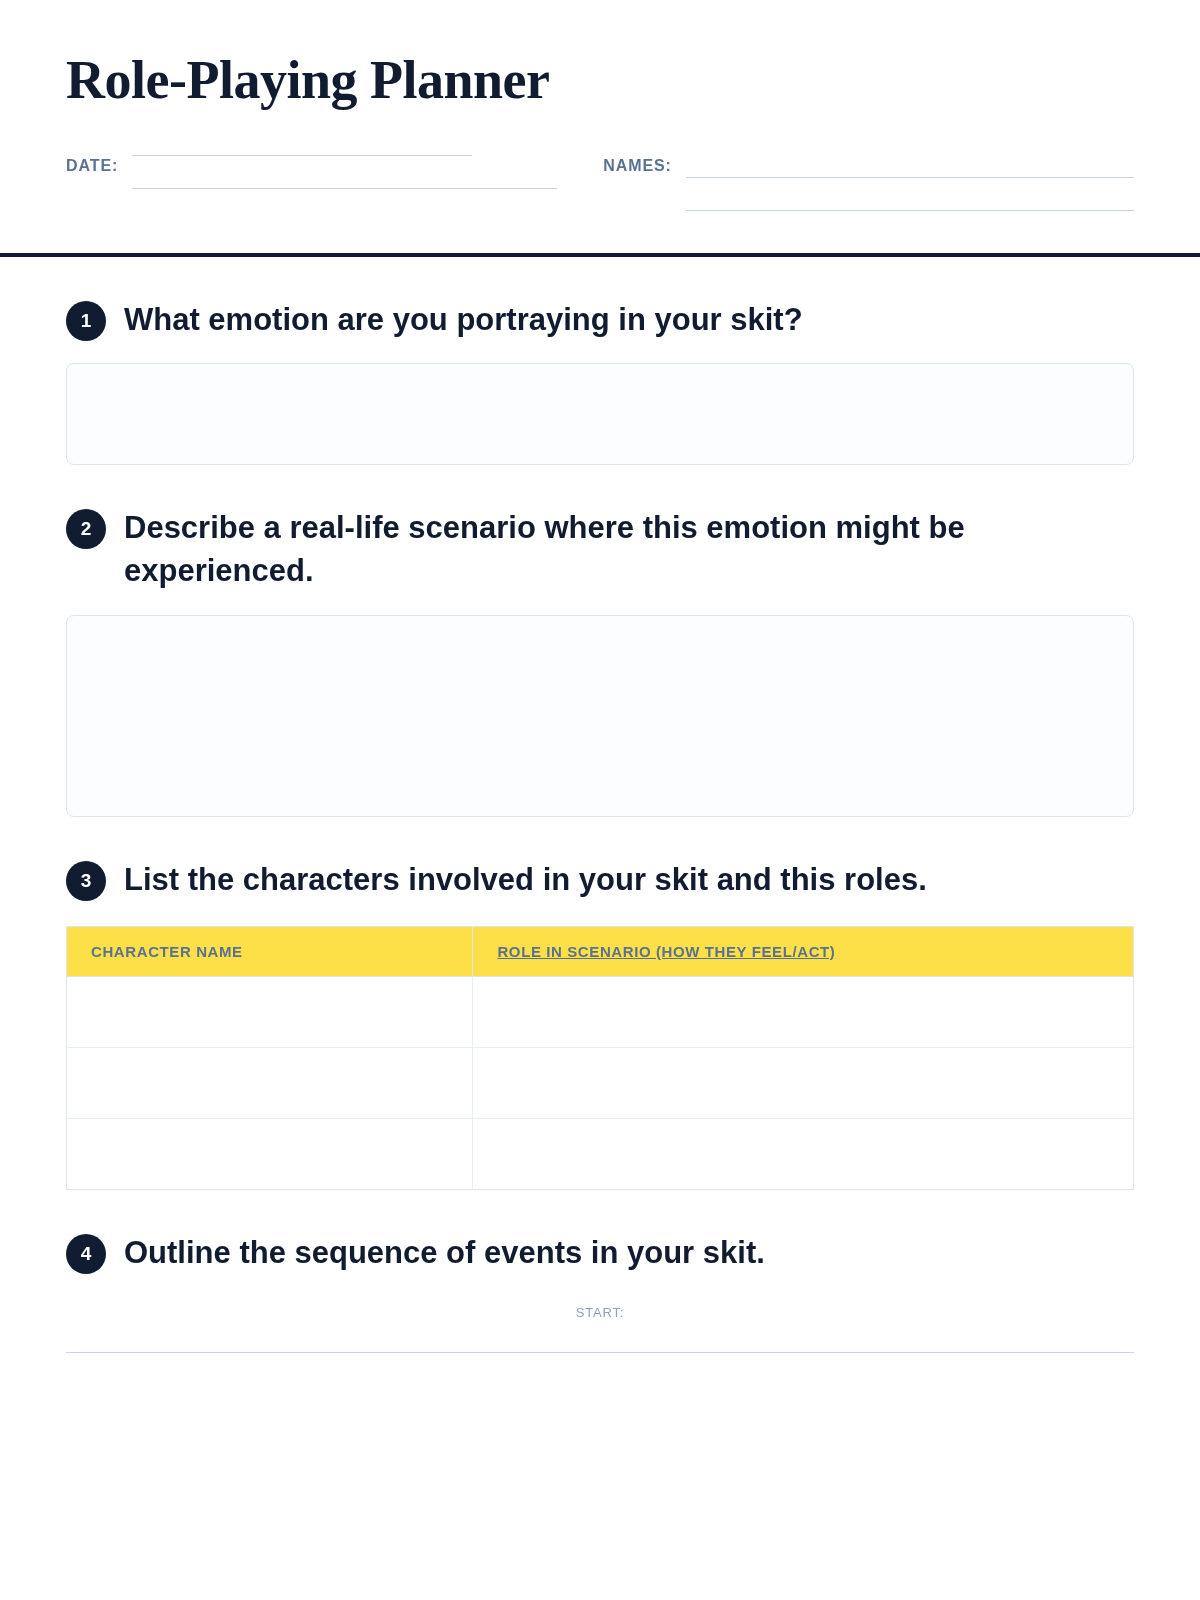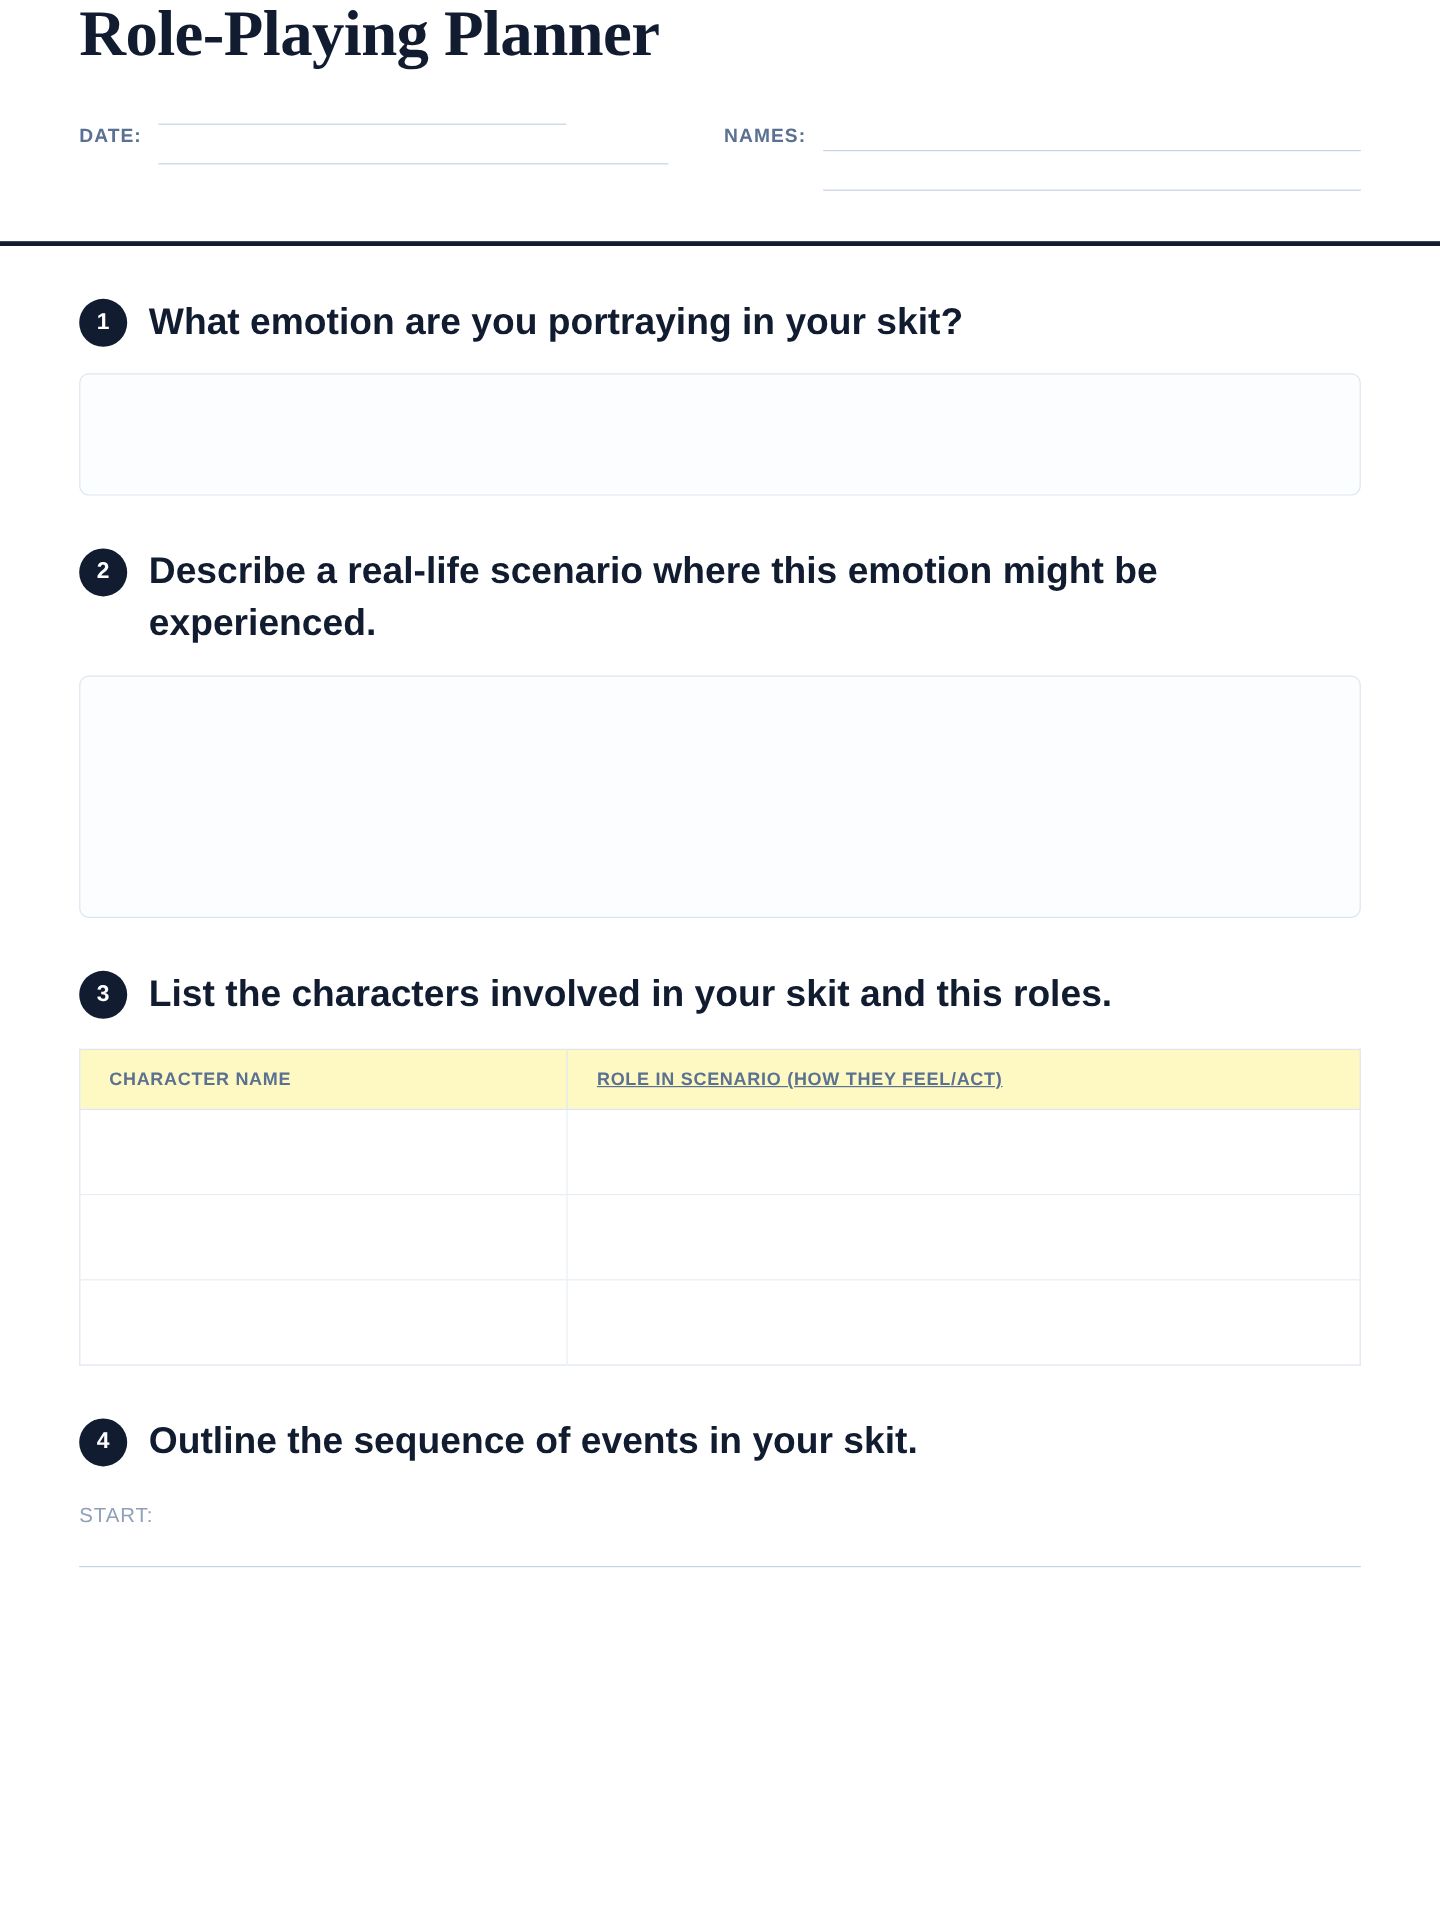--- a/index.html
+++ b/index.html
@@ -20,20 +20,21 @@
     height: 1600px;
     box-sizing: border-box;
     padding: 0 66px;
   }
 
   
   .header {
     display: flex;
     align-items: flex-start;
     justify-content: space-between;
+    padding-top: 52px;
   }
   .doc-title {
     font-family: "Liberation Serif", serif;
     font-weight: bold;
     font-size: 54px;
     line-height: 1.05;
     letter-spacing: -0.5px;
     color: #111c31;
     margin: 0;
     white-space: nowrap;
@@ -137,21 +138,21 @@
 
   
   .char-table {
     margin-top: 24px;
     width: 100%;
     border-collapse: collapse;
     border: 1px solid #dce5f0;
     table-layout: fixed;
   }
   .char-table th {
-    background: #fef9c3;
+    background: #fde047;
     text-align: left;
     font-size: 15px;
     font-weight: bold;
     letter-spacing: 0.6px;
     color: #5b7192;
     padding: 16px 24px;
     border-bottom: 1px solid #dce5f0;
     border-right: 1px solid #dce5f0;
   }
   .char-table th:last-child { border-right: none; text-decoration: underline; }
@@ -160,23 +161,24 @@
     border-bottom: 1px solid #e7eef6;
     border-right: 1px solid #e7eef6;
   }
   .char-table td:last-child { border-right: none; }
   .char-table tr:last-child td { border-bottom: none; }
   .col-name { width: 33.5%; }
 
   
   .seq-label {
     margin-top: 30px;
-    font-size: 17px;
+    font-size: 13px;
     letter-spacing: 0.8px;
     color: #8fa0b8;
+    text-align: center;
   }
   .seq-rule {
     margin-top: 32px;
     height: 1px;
     background: #c6d3e4;
   }
 </style>
 </head>
 <body>
 

